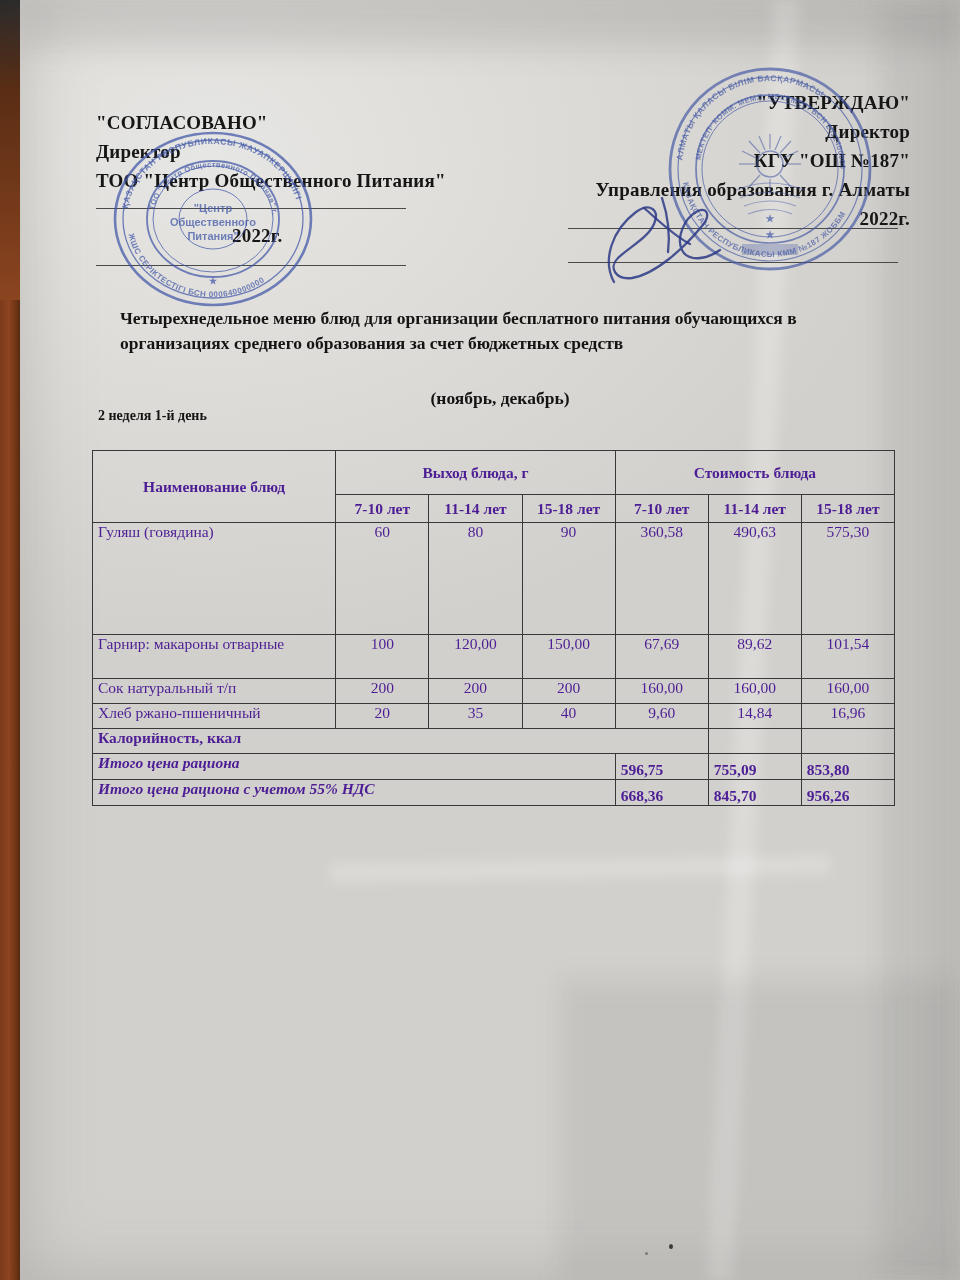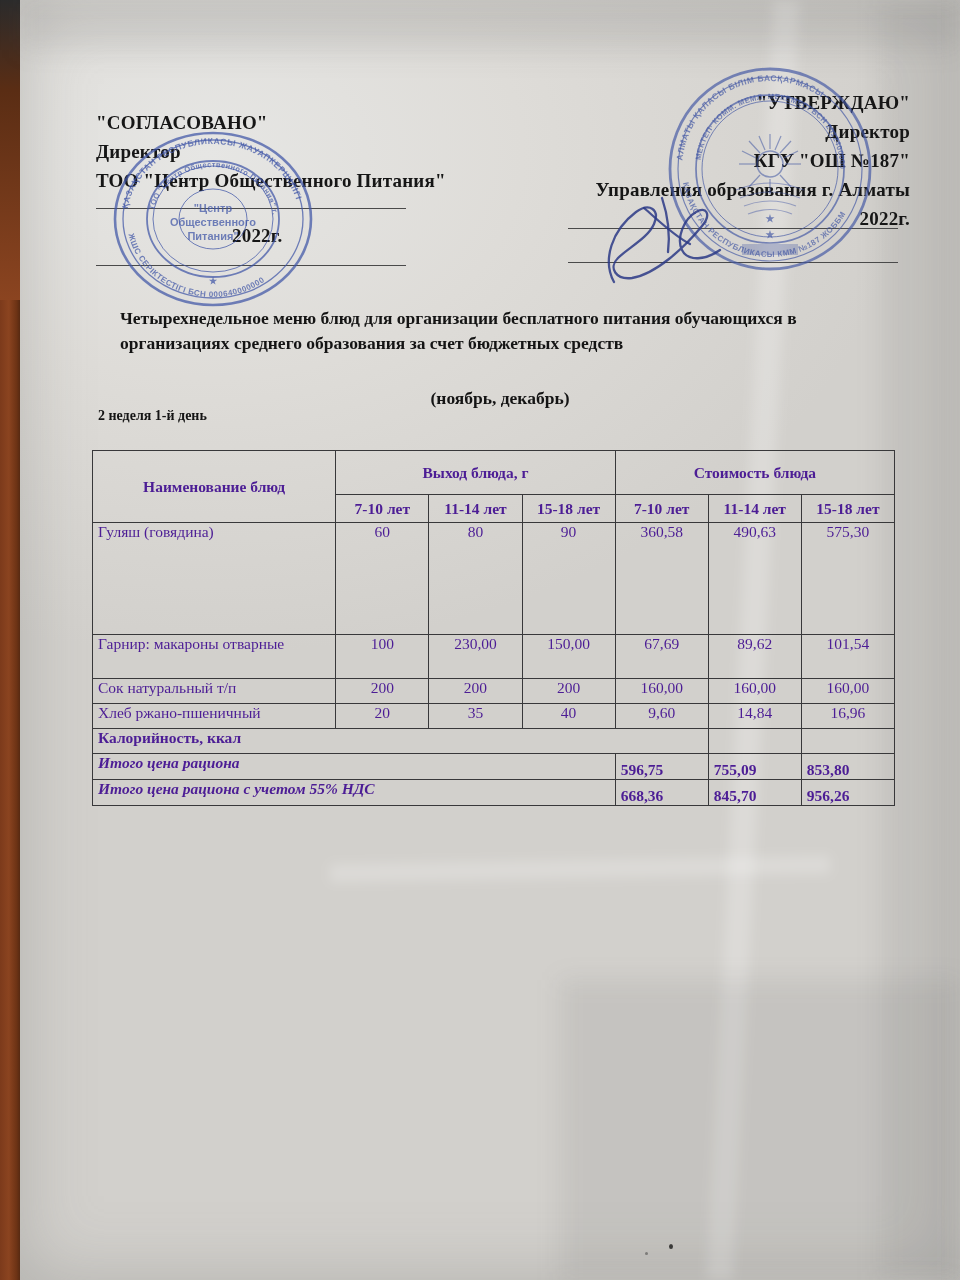--- a/index.html
+++ b/index.html
@@ -271,21 +271,21 @@
             <td class="num-cell">60</td>
             <td class="num-cell">80</td>
             <td class="num-cell">90</td>
             <td class="num-cell">360,58</td>
             <td class="num-cell">490,63</td>
             <td class="num-cell">575,30</td>
           </tr>
           <tr class="r-garnir">
             <td class="name-cell">Гарнир: макароны отварные</td>
             <td class="num-cell">100</td>
-            <td class="num-cell">230,00</td>
+            <td class="num-cell">120,00</td>
             <td class="num-cell">150,00</td>
             <td class="num-cell">67,69</td>
             <td class="num-cell">89,62</td>
             <td class="num-cell">101,54</td>
           </tr>
           <tr class="r-small">
             <td class="name-cell">Сок натуральный т/п</td>
             <td class="num-cell">200</td>
             <td class="num-cell">200</td>
             <td class="num-cell">200</td>

